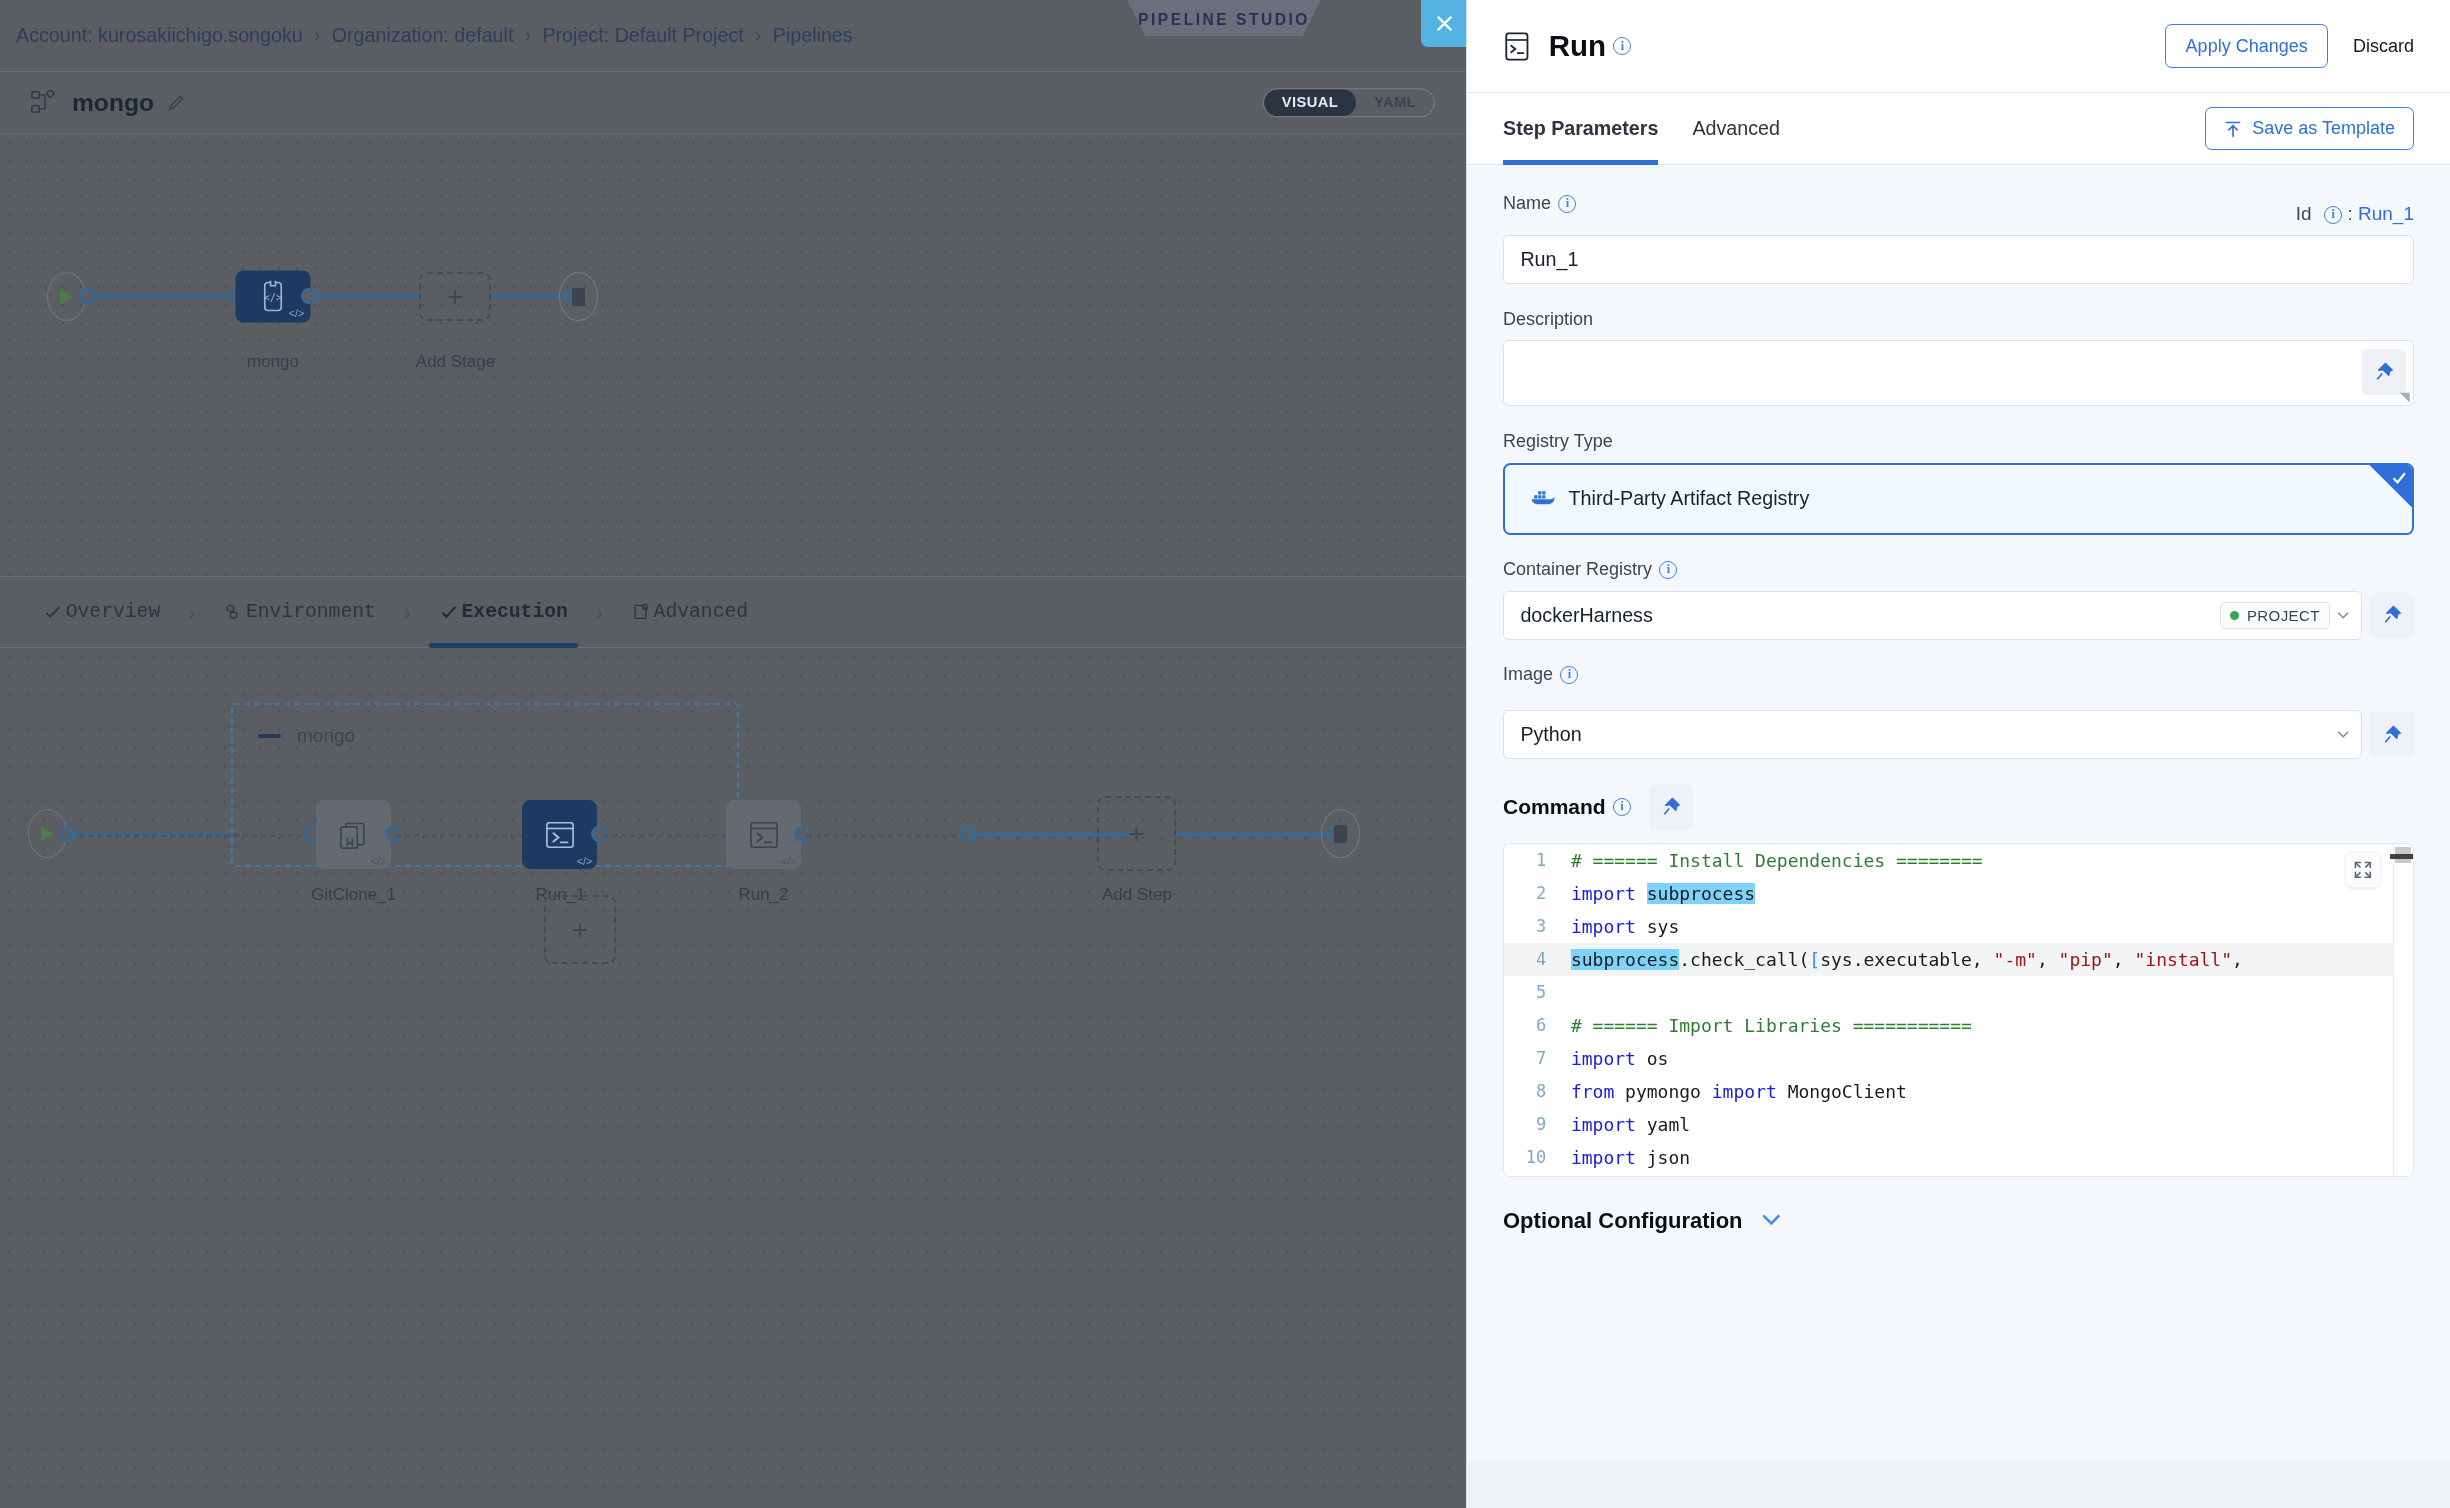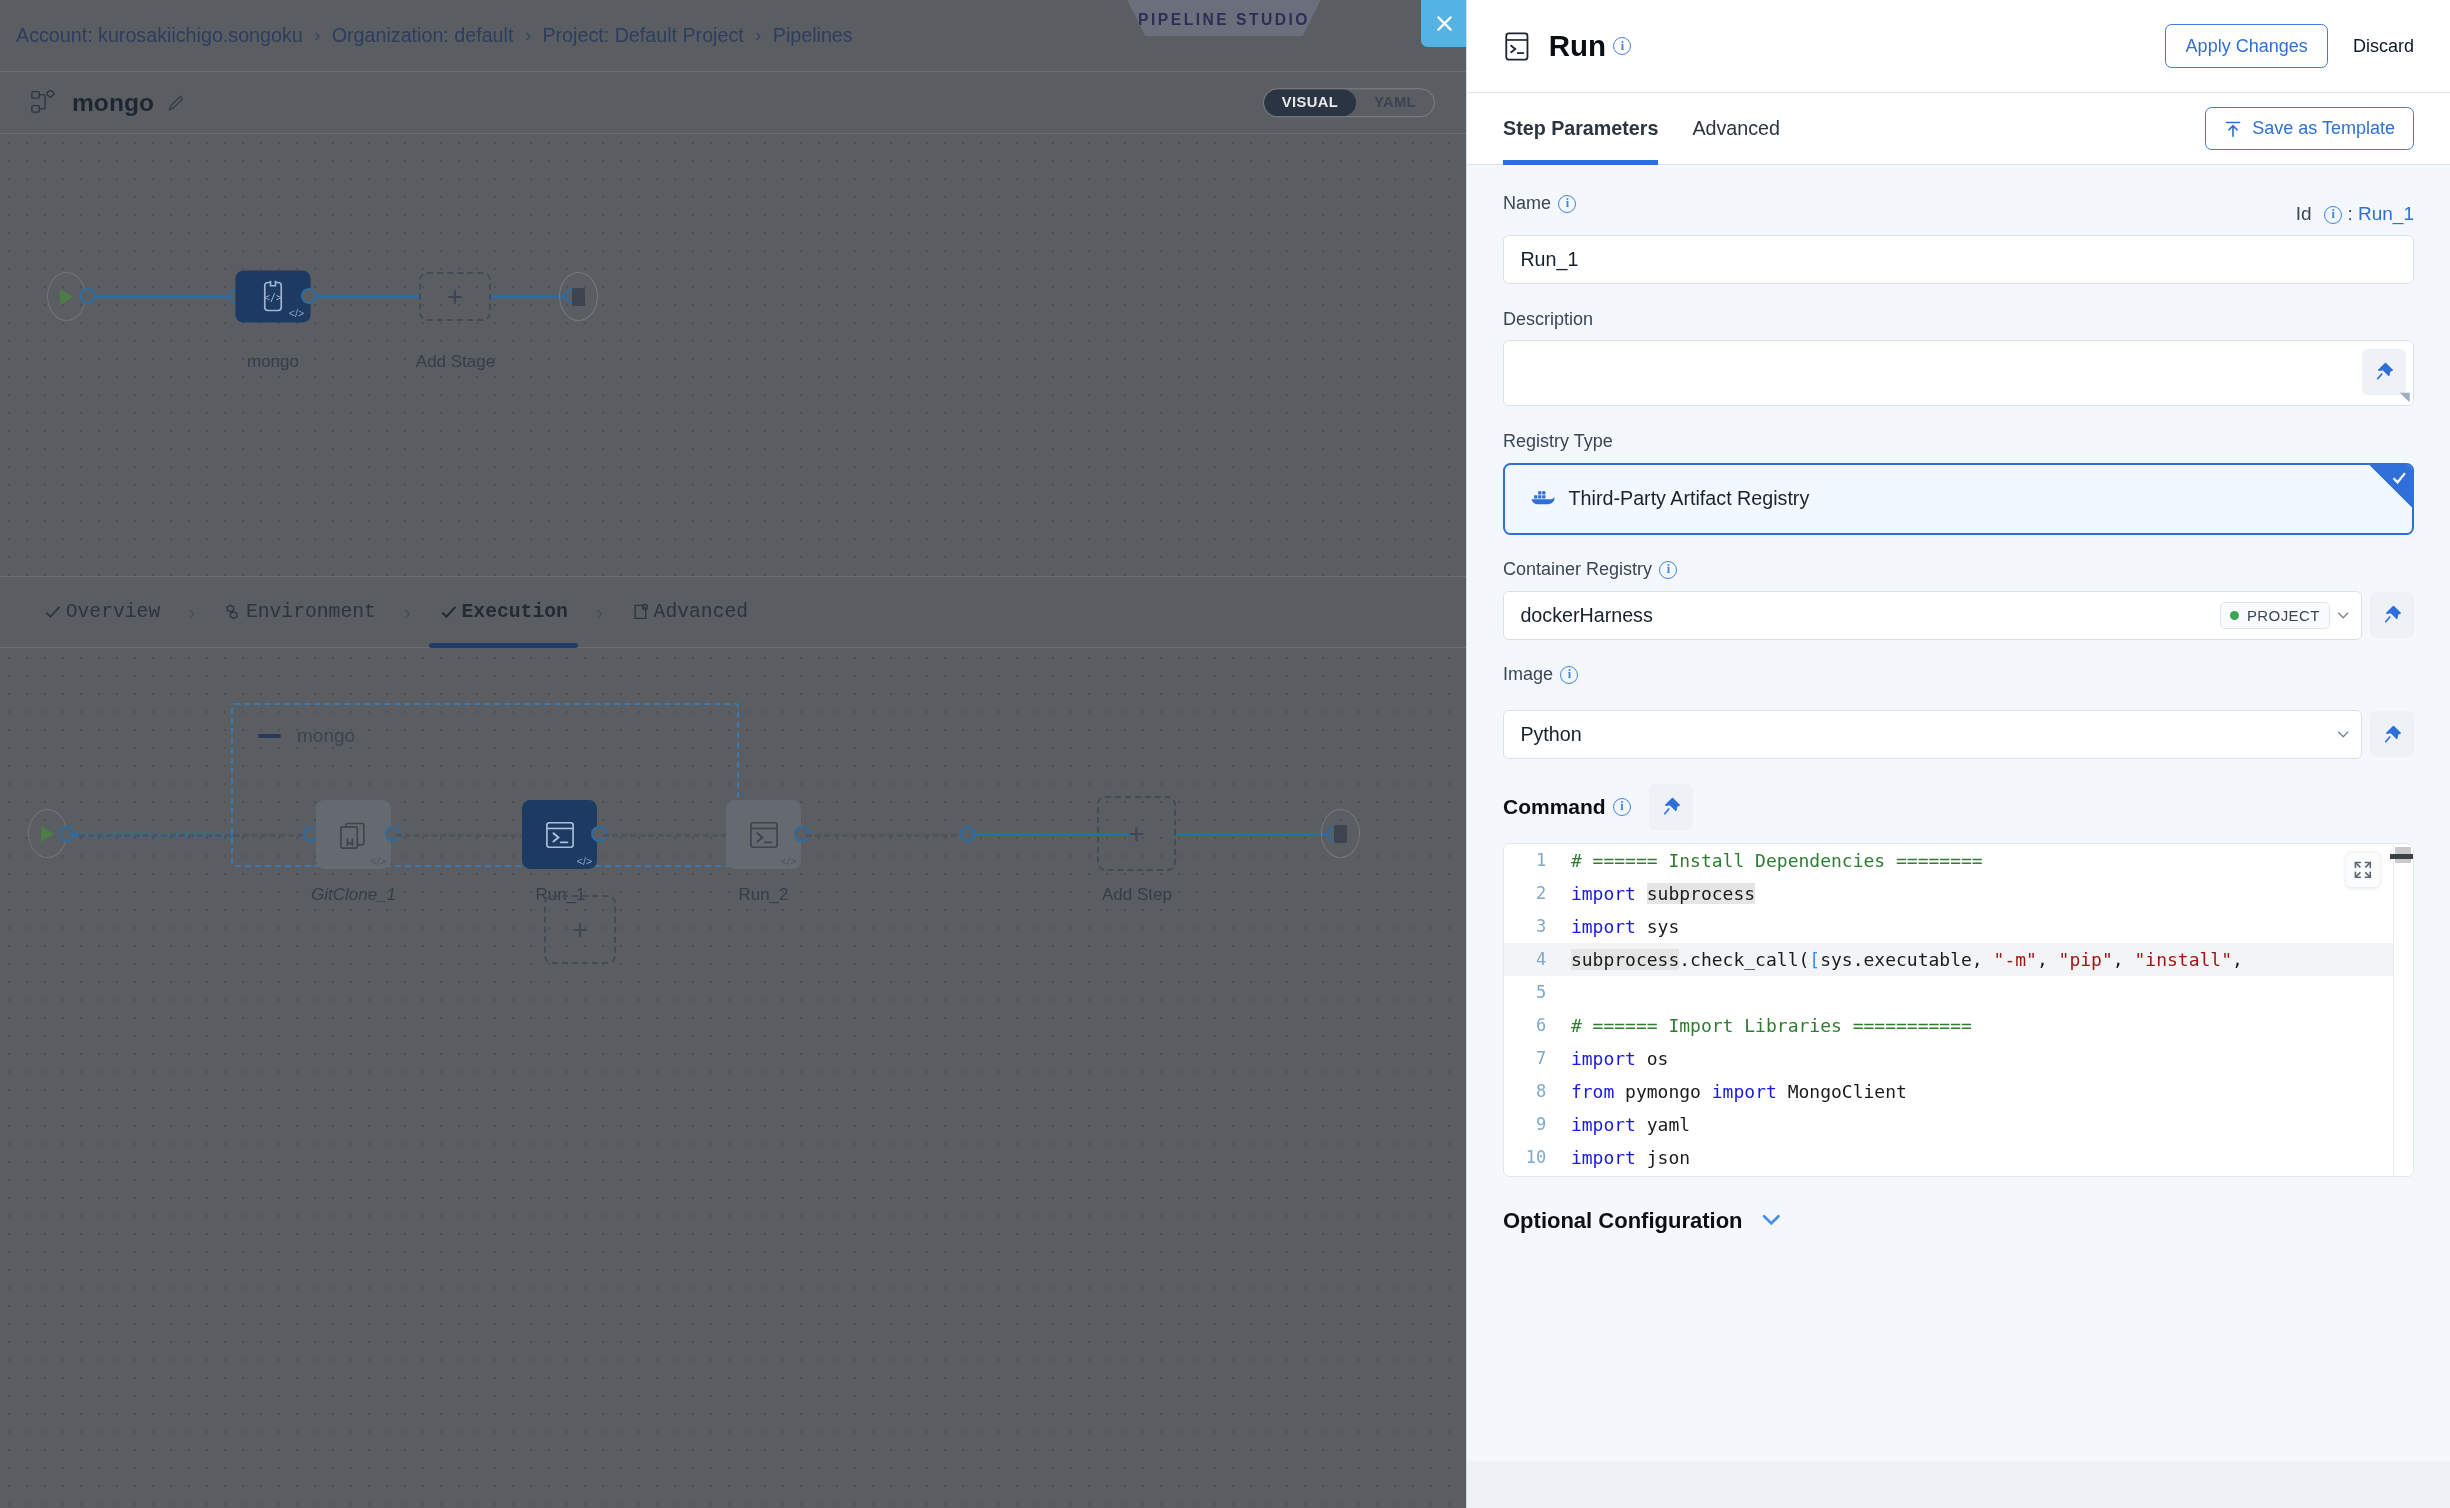--- a/index.html
+++ b/index.html
@@ -264,21 +264,21 @@
   .ln {
     width: 62px; text-align: right; padding-right: 19.7px; color: #7fa8c9; font-size: 17px;
     flex: 0 0 auto;
   }
   .code-body { padding-left: 4.9px; }
   .c-com { color: #2e7d32; }
   .c-kw  { color: #1a1ae6; }
   .c-str { color: #a31515; }
   .c-br  { color: #3a86ff; }
   .c-txt { color: #1b1b1b; }
-  .hl    { background: #e5e5e5; }
+  .hl    { background: #7dd3fc; }
   .expand-btn {
     position: absolute; right: 33px; top: 9.8px; width: 34px; height: 34px;
     background: #fbfcfe; border-radius: 5.7px; display: flex; align-items: center;
     justify-content: center; box-shadow: 0 0.8px 4.1px rgba(0,0,0,.12); cursor: pointer;
   }
   .mini-scroll {
     position: absolute; right: 0; top: 0; width: 19.7px; height: 100%;
     border-left: 0.8px solid #e6eaf0; background: #fff;
   }
   .mini-thumb { position: absolute; right: 1.6px; top: 3.3px; width: 16.4px; height: 16.4px; background: #c9c9c9; }
@@ -452,21 +452,21 @@
       <div class="port" style="left:960px; top:177px;"></div>
       <div class="link" style="left:971px; top:184px; width:160px;"></div>
 
       <div class="add-node" style="left:1097px; top:147px; width:79px; height:75px;">+</div>
       <div class="link" style="left:1176px; top:184px; width:152px;"></div>
       <div class="port" style="left:1327px; top:177px;"></div>
       <div class="dot-circle" style="left:1321px; top:160px;">
         <div class="sq"></div>
       </div>
 
-      <div class="node-label" style="left:296px; top:236px; width:115px;font-style:italic;">GitClone_1</div>
+      <div class="node-label" style="left:296px; top:236px; width:115px;">GitClone_1</div>
       <div class="node-label" style="left:503px; top:236px; width:115px;">Run_1</div>
       <div class="node-label" style="left:706px; top:236px; width:115px;">Run_2</div>
       <div class="node-label" style="left:1083px; top:236px; width:108px;">Add Step</div>
 
       <div class="add-node" style="left:544px; top:246px; width:72px; height:69px;">+</div>
     </div>
   </div>
 
   <div class="panel">
 

